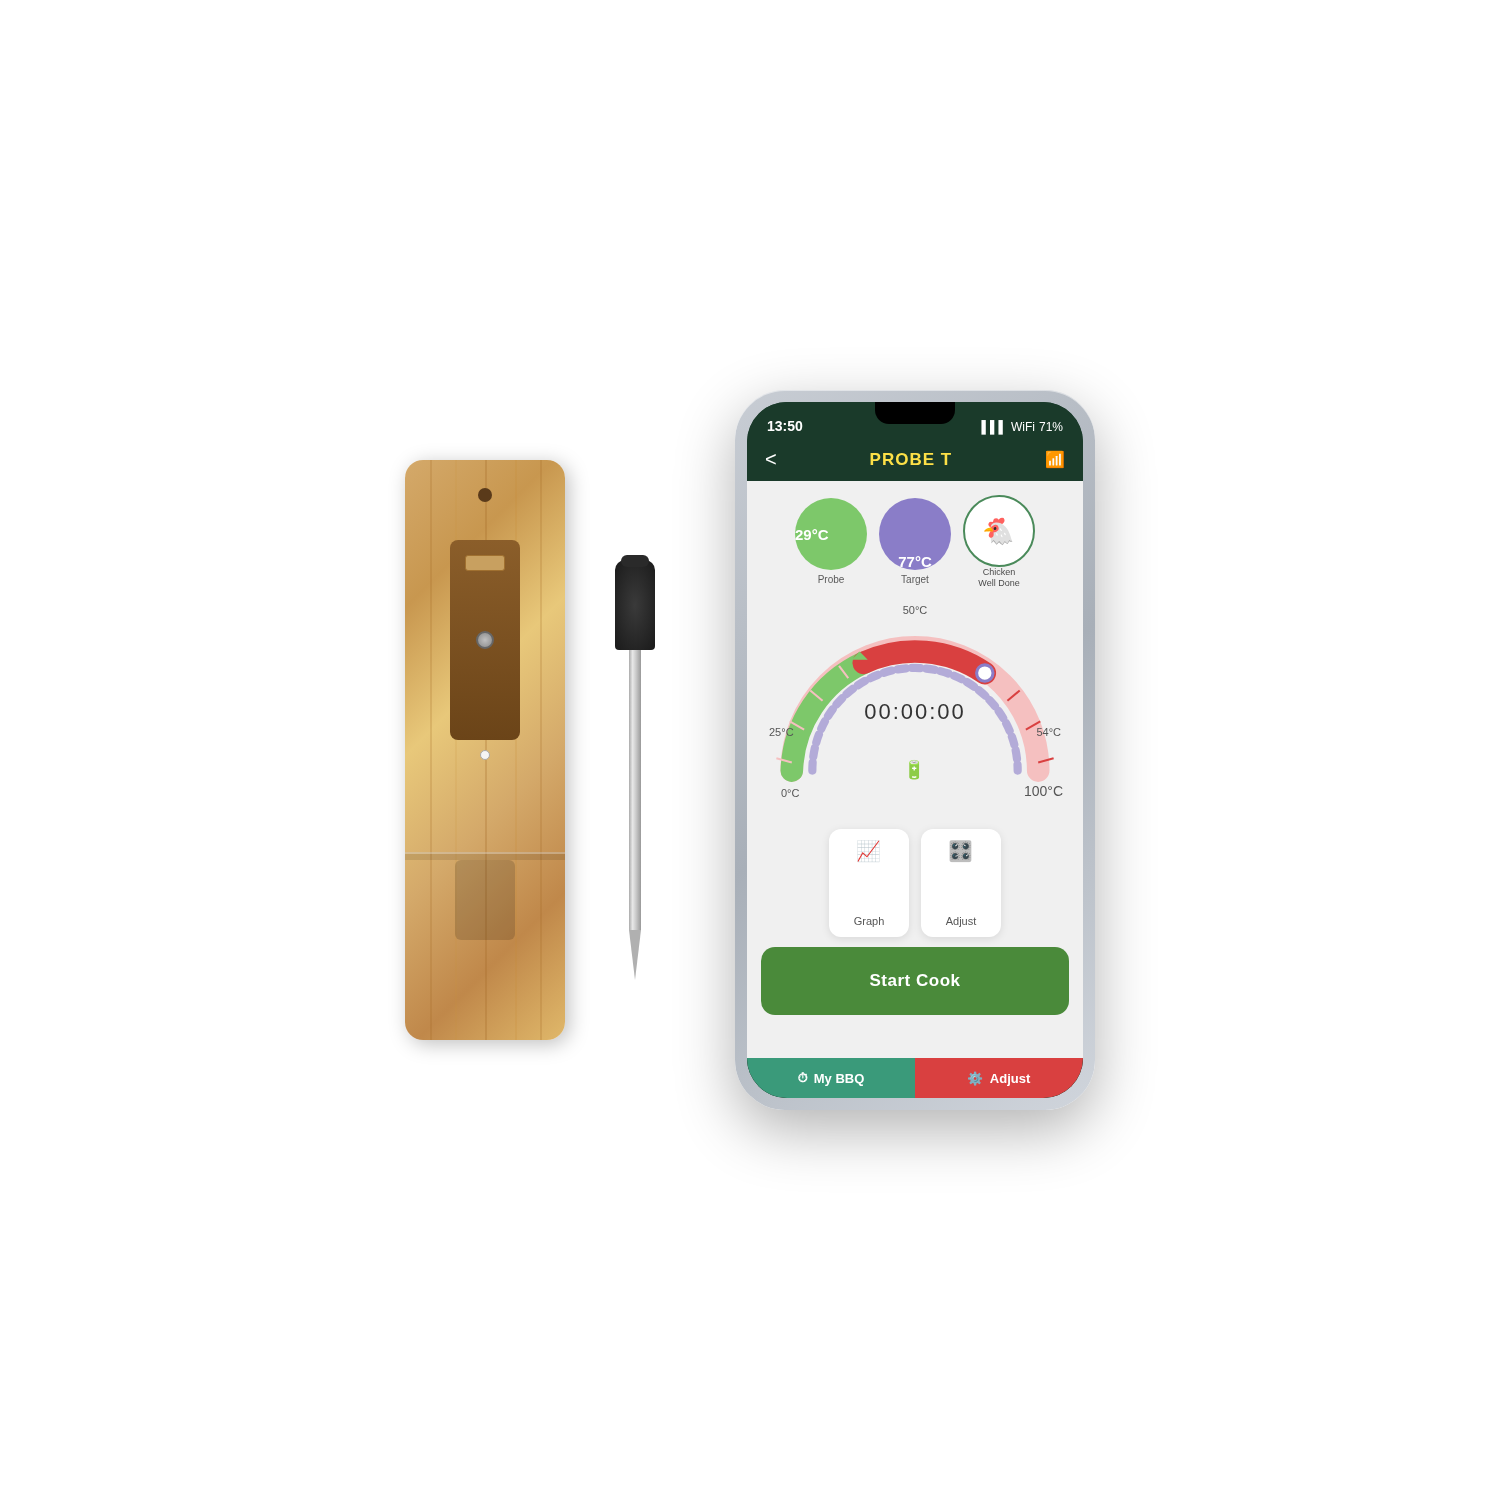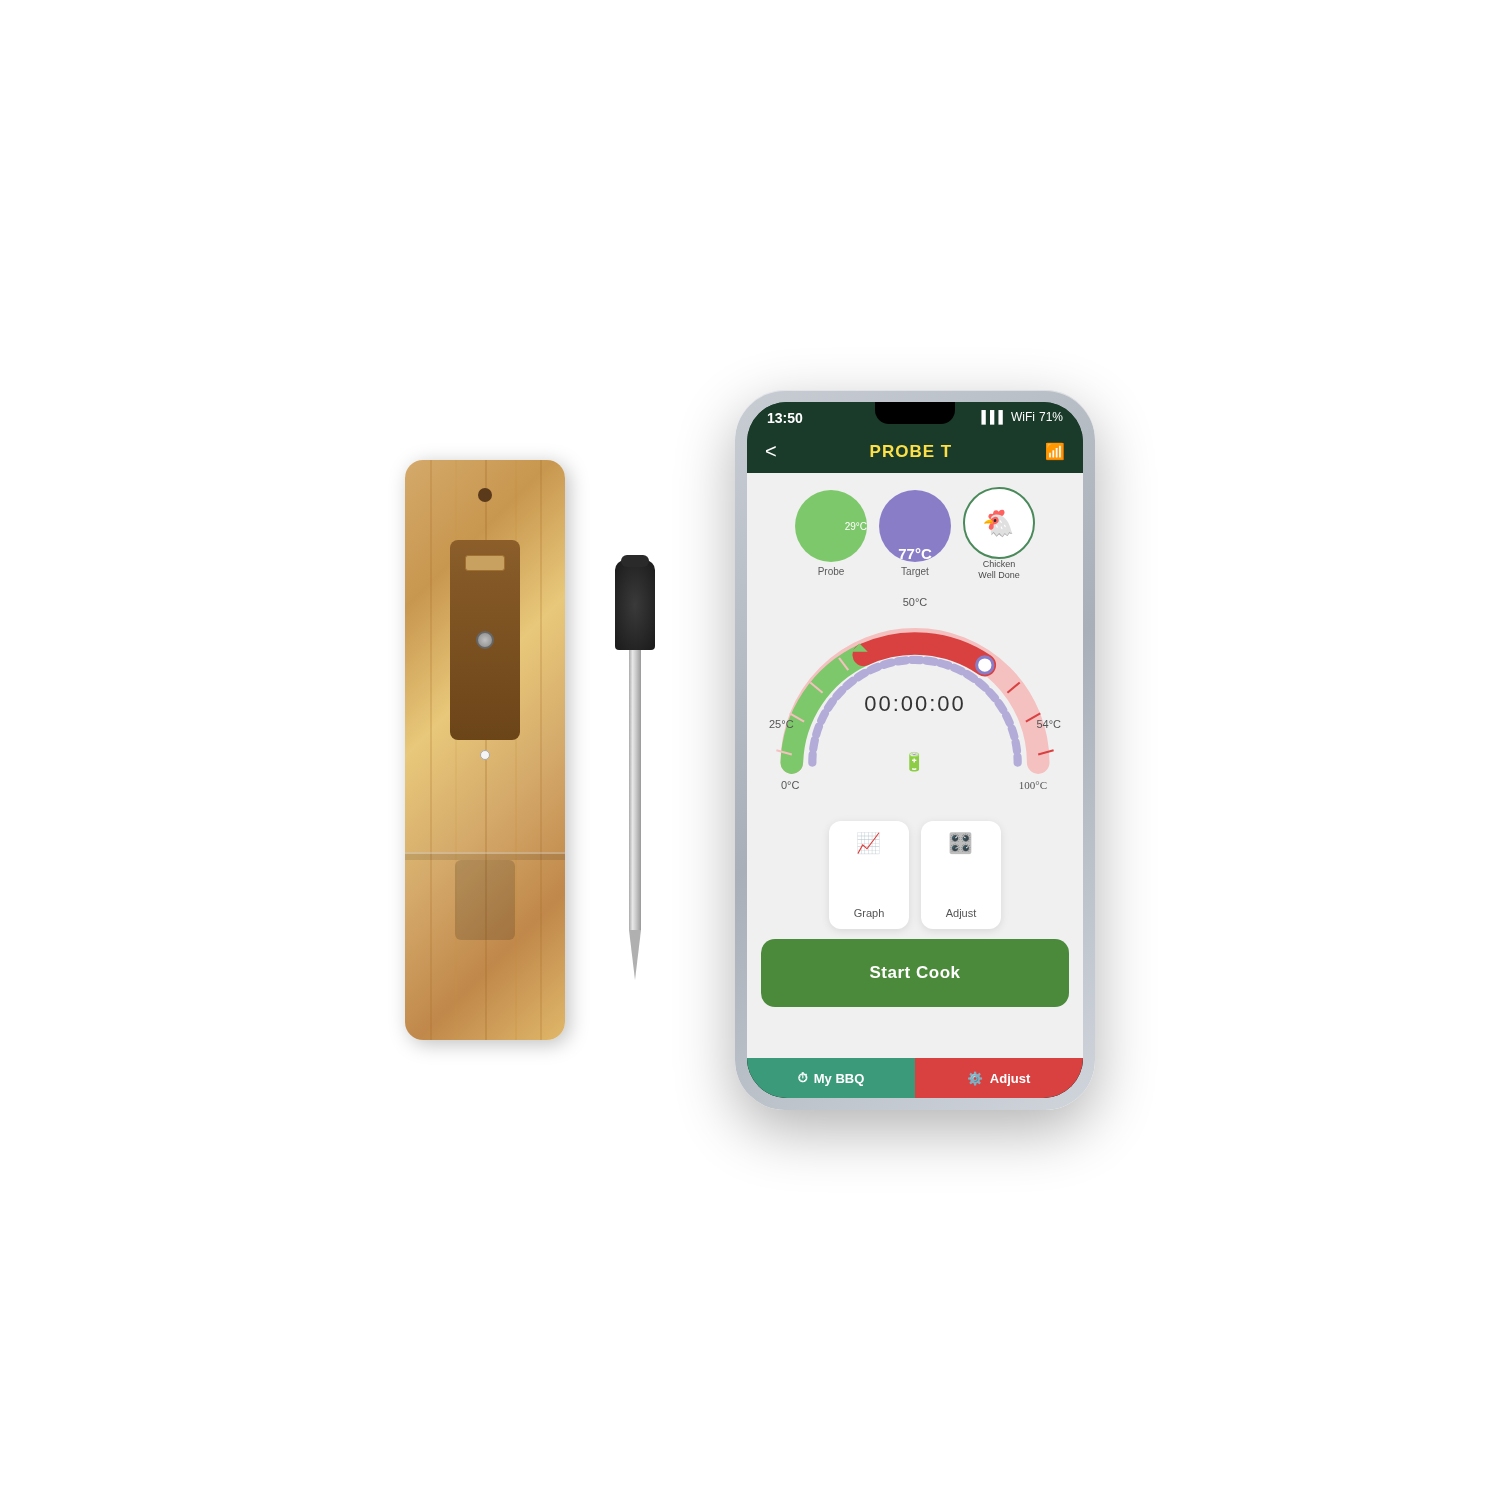--- a/index.html
+++ b/index.html
@@ -175,22 +175,22 @@
       background: #1a3a2a;
       border-radius: 40px;
       overflow: hidden;
       display: flex;
       flex-direction: column;
     }
     .phone-notch-area {
       background: #1a3a2a;
       display: flex;
       justify-content: space-between;
-      align-items: flex-start;
-      padding: 8px 20px 4px;
+      align-items: flex-end;
+      padding: 16px 20px 4px;
       position: relative;
     }
     .status-time {
       color: white;
       font-size: 14px;
       font-weight: 600;
     }
     .status-icons {
       display: flex;
       align-items: center;
@@ -253,25 +253,25 @@
       align-items: center;
       justify-content: center;
     }
     .probe-card {
       width: 72px;
       height: 72px;
       background: #7dc86a;
       border-radius: 50%;
       display: flex;
       flex-direction: column;
-      align-items: flex-end;
-      justify-content: center;
-      color: white;
-      font-weight: 400;
-      font-size: 10px;
+      align-items: flex-start;
+      justify-content: center;
+      color: white;
+      font-weight: 700;
+      font-size: 15px;
     }
     .probe-label {
       font-size: 10px;
       font-weight: 400;
       color: #5a5a5a;
       margin-top: 4px;
       text-align: center;
     }
     .target-card {
       width: 72px;
@@ -369,24 +369,23 @@
     .temp-label-75 {
       position: absolute;
       top: 58%;
       right: 8px;
       font-size: 11px;
       color: #555;
     }
     .temp-label-100 {
       position: absolute;
       bottom: 20px;
-      right: 22px;
-      font-size: 11px;
+      right: 6px;
+      font-size: 14px;
       color: #555;
-      font-family: Liberation Serif, serif;
     }
 
     
     .action-buttons {
       display: flex;
       gap: 12px;
       justify-content: center;
     }
     .action-btn {
       background: white;

